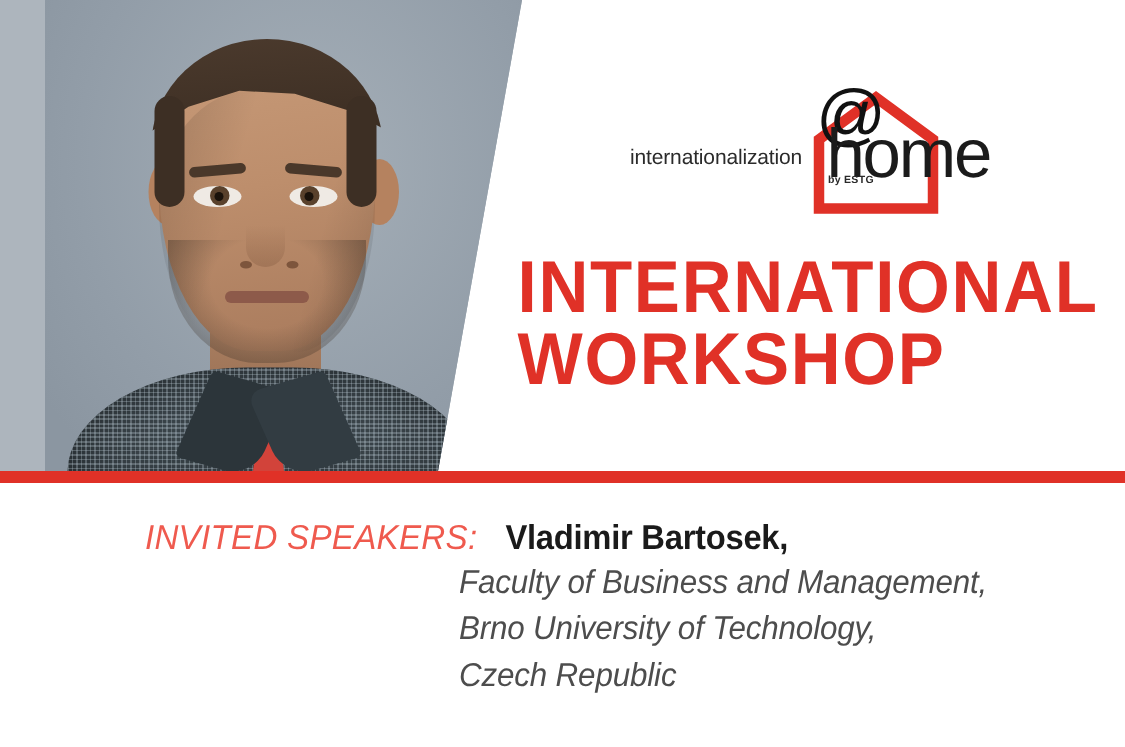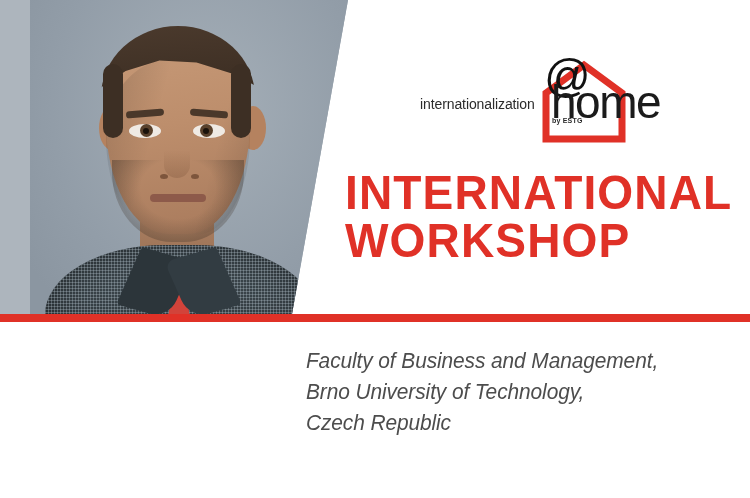--- a/index.html
+++ b/index.html
@@ -303,18 +303,22 @@
     <svg id="house" viewBox="0 0 92 85">
       <path d="M8 33 L46 5 L84 33 L84 79 L8 79 Z" fill="none" stroke="#e03127" stroke-width="7" stroke-linejoin="miter"></path>
     </svg>
 
     <span id="at-symbol">@</span>
     <span id="home-word">home</span>
     <span id="by-estg">by ESTG</span>
   </div>
 
   <div id="speakers-block">
+    <div id="speakers-row">
+      <span id="speakers-label">INVITED SPEAKERS:</span>
+      <span id="speaker-name">Vladimir Bartosek,</span>
+    </div>
     <div class="affil-line">Faculty of Business and Management,</div>
     <div class="affil-line">Brno University of Technology,</div>
     <div class="affil-line">Czech Republic</div>
   </div>
 
 </div>
 
 </body></html>

